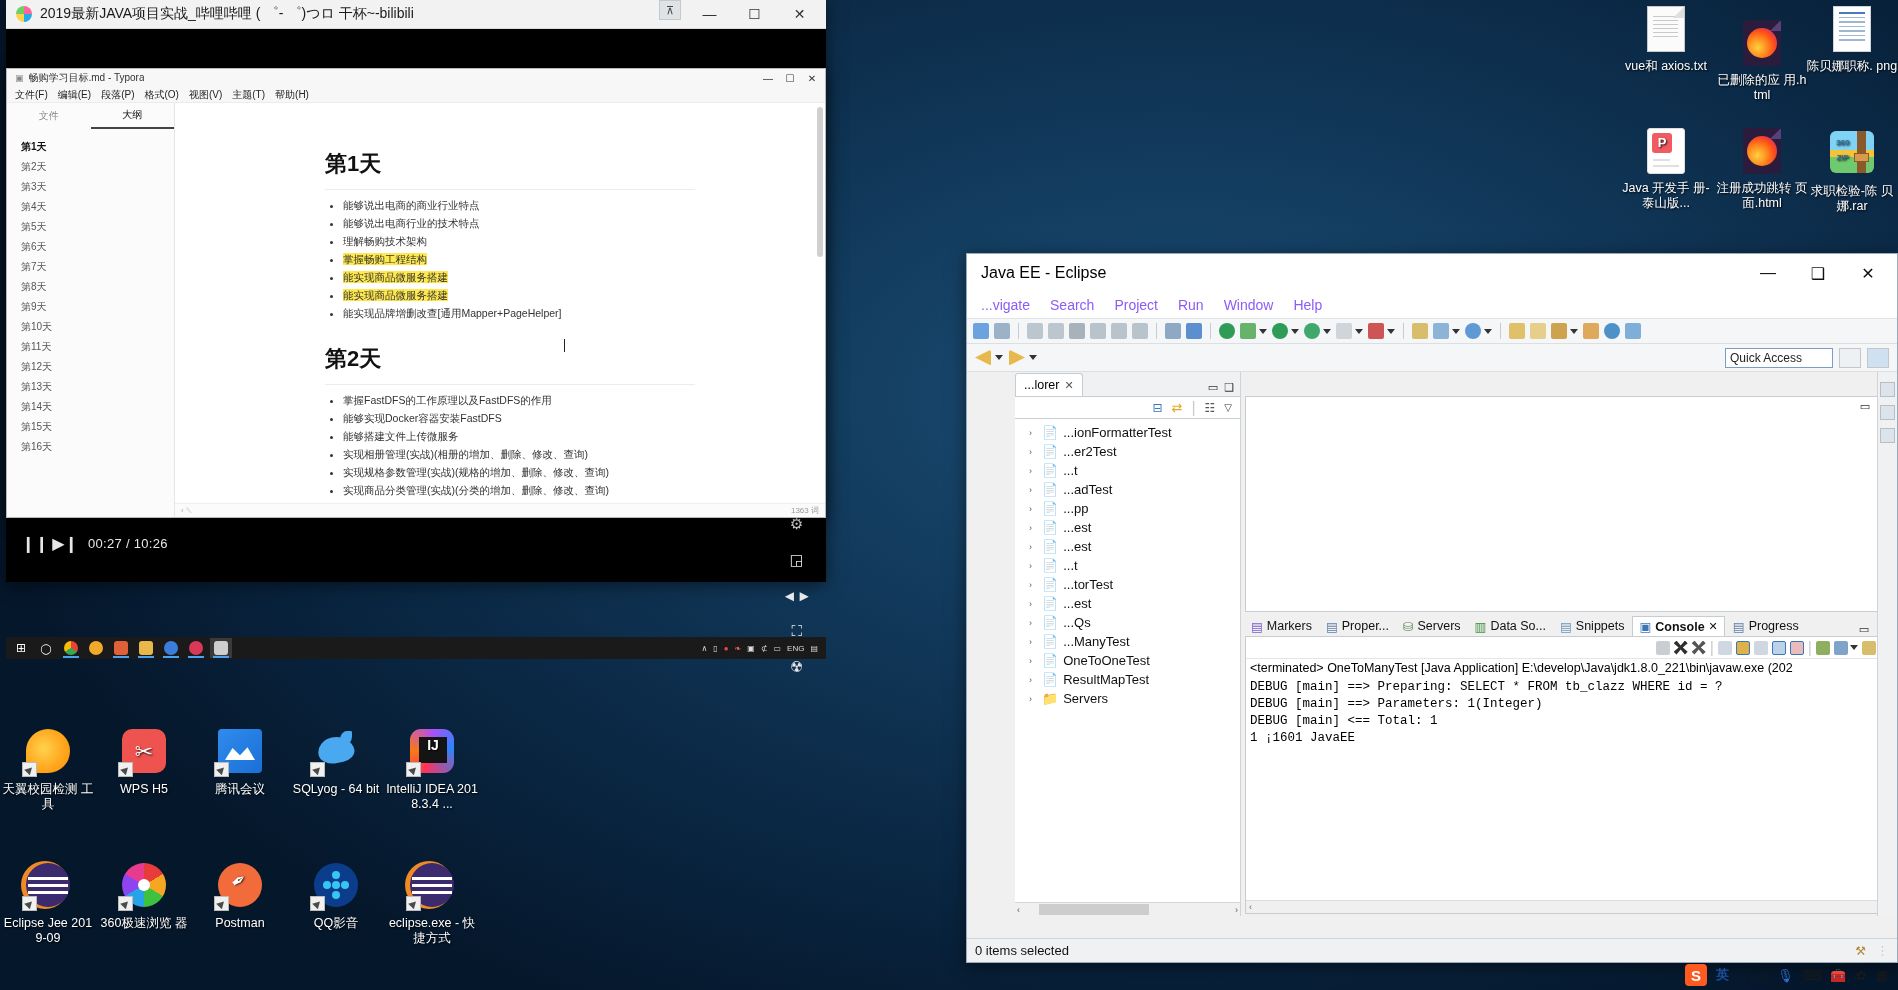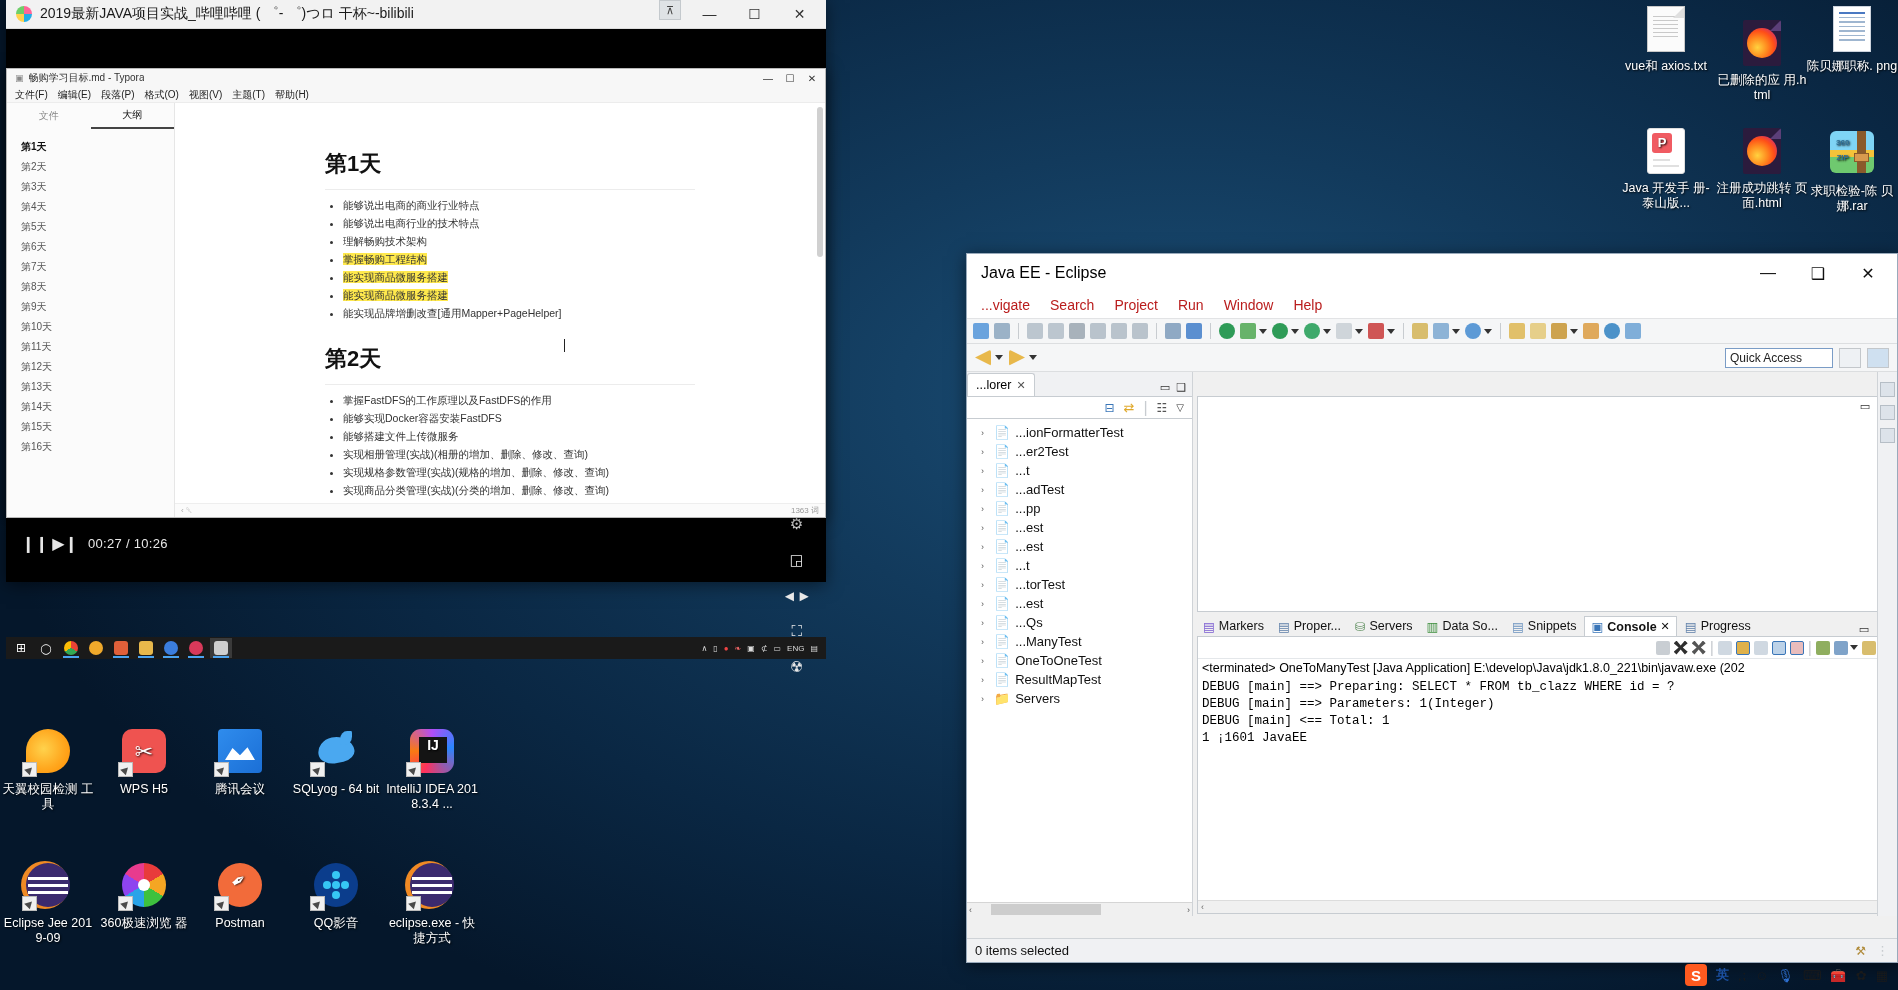--- a/index.html
+++ b/index.html
@@ -136,32 +136,32 @@
   .doc-scrollbar { position:absolute; right:2px; top:4px; width:6px; height:150px; background:#d0d0d0; border-radius:3px; }
   .doc-caret { position:absolute; left:389px; top:236px; width:1px; height:13px; background:#222; }
   .typora-footer { position:absolute; left:0; right:0; bottom:0; height:14px; background:#fbfbfb; display:flex; align-items:center; font-size:8px; color:#999; padding:0 6px; border-top:1px solid #eee;}
   .typora-footer .right { margin-left:auto; }
 
   
   #eclipse-window { left:966px; top:253px; width:932px; height:710px; background:#f0f0f0; border:1px solid #9ab; }
   #eclipse-window .titlebar { height:38px; background:#fff; padding-left:14px; }
   #eclipse-window .titlebar .ttl { font-size:16px; color:#000; }
   #eclipse-window .wbtn { width:50px; height:38px; font-size:16px; color:#111; }
-  .ecl-menubar { height:26px; background:#fff; display:flex; align-items:center; gap:20px; padding-left:14px; font-size:14px; color:#b91c1c; }
+  .ecl-menubar { height:26px; background:#fff; display:flex; align-items:center; gap:20px; padding-left:14px; font-size:14px; color:#8b5cf6; }
   .ecl-menubar span { cursor:pointer; }
   .ecl-toolbar { height:26px; background:#f5f6f7; border-top:1px solid #e2e3e5; border-bottom:1px solid #dcdee0; display:flex; align-items:center; gap:5px; padding-left:6px; }
   .tb-ic { width:16px; height:16px; border-radius:2px; cursor:pointer; }
   .tb-sep { width:1px; height:16px; background:#c8ccd0; margin:0 3px; }
   .tb-caret { width:0;height:0;border-left:4px solid transparent;border-right:4px solid transparent;border-top:5px solid #333; margin-left:-2px; cursor:pointer;}
   .ecl-toolbar2 { height:28px; background:#f5f6f7; border-bottom:1px solid #dcdee0; display:flex; align-items:center; gap:6px; padding-left:8px; }
   .quick-access { margin-left:auto; display:flex; align-items:center; gap:6px; padding-right:8px; }
   .qa-box { width:108px; height:20px; border:1px solid #7a9cc6; background:#fff; font-size:12px; color:#222; display:flex; align-items:center; padding-left:4px; cursor:text; }
   .perspective-ic { width:22px; height:20px; border:1px solid #c3c7cb; background:#eef1f4; cursor:pointer; }
 
-  .ecl-body { position:absolute; left:0; right:0; top:118px; bottom:46px; display:flex; }
+  .ecl-body { position:absolute; left:0; right:0; top:118px; bottom:46px; display:flex;padding-left:48px; }
   .ecl-left { width:226px; display:flex; flex-direction:column; border-right:1px solid #cfd3d7; background:#f7f8f9; }
   .view-tabrow { height:24px; display:flex; align-items:flex-end; background:#f0f1f3; }
   .view-tab { height:23px; display:flex; align-items:center; gap:5px; padding:0 8px; font-size:12.5px; background:#fff; border:1px solid #c7ccd1; border-bottom:none; border-radius:3px 3px 0 0; cursor:pointer; }
   .view-tab .x { font-size:11px; color:#555; }
   .view-tools { margin-left:auto; display:flex; align-items:center; gap:6px; padding:0 6px 2px 0; }
   .ecl-tree { flex:1; background:#fff; overflow:hidden; padding-top:4px; border-top:1px solid #c7ccd1; }
   .tree-row { display:flex; align-items:center; gap:5px; height:19px; padding-left:14px; font-size:13px; color:#111; cursor:pointer; white-space:nowrap; }
   .tree-arrow { font-size:9px; color:#555; width:8px; }
   .ecl-right { flex:1; display:flex; flex-direction:column; }
   .editor-area { flex:1; background:#fff; border:1px solid #c7ccd1; margin:24px 4px 2px 4px; position:relative; }

